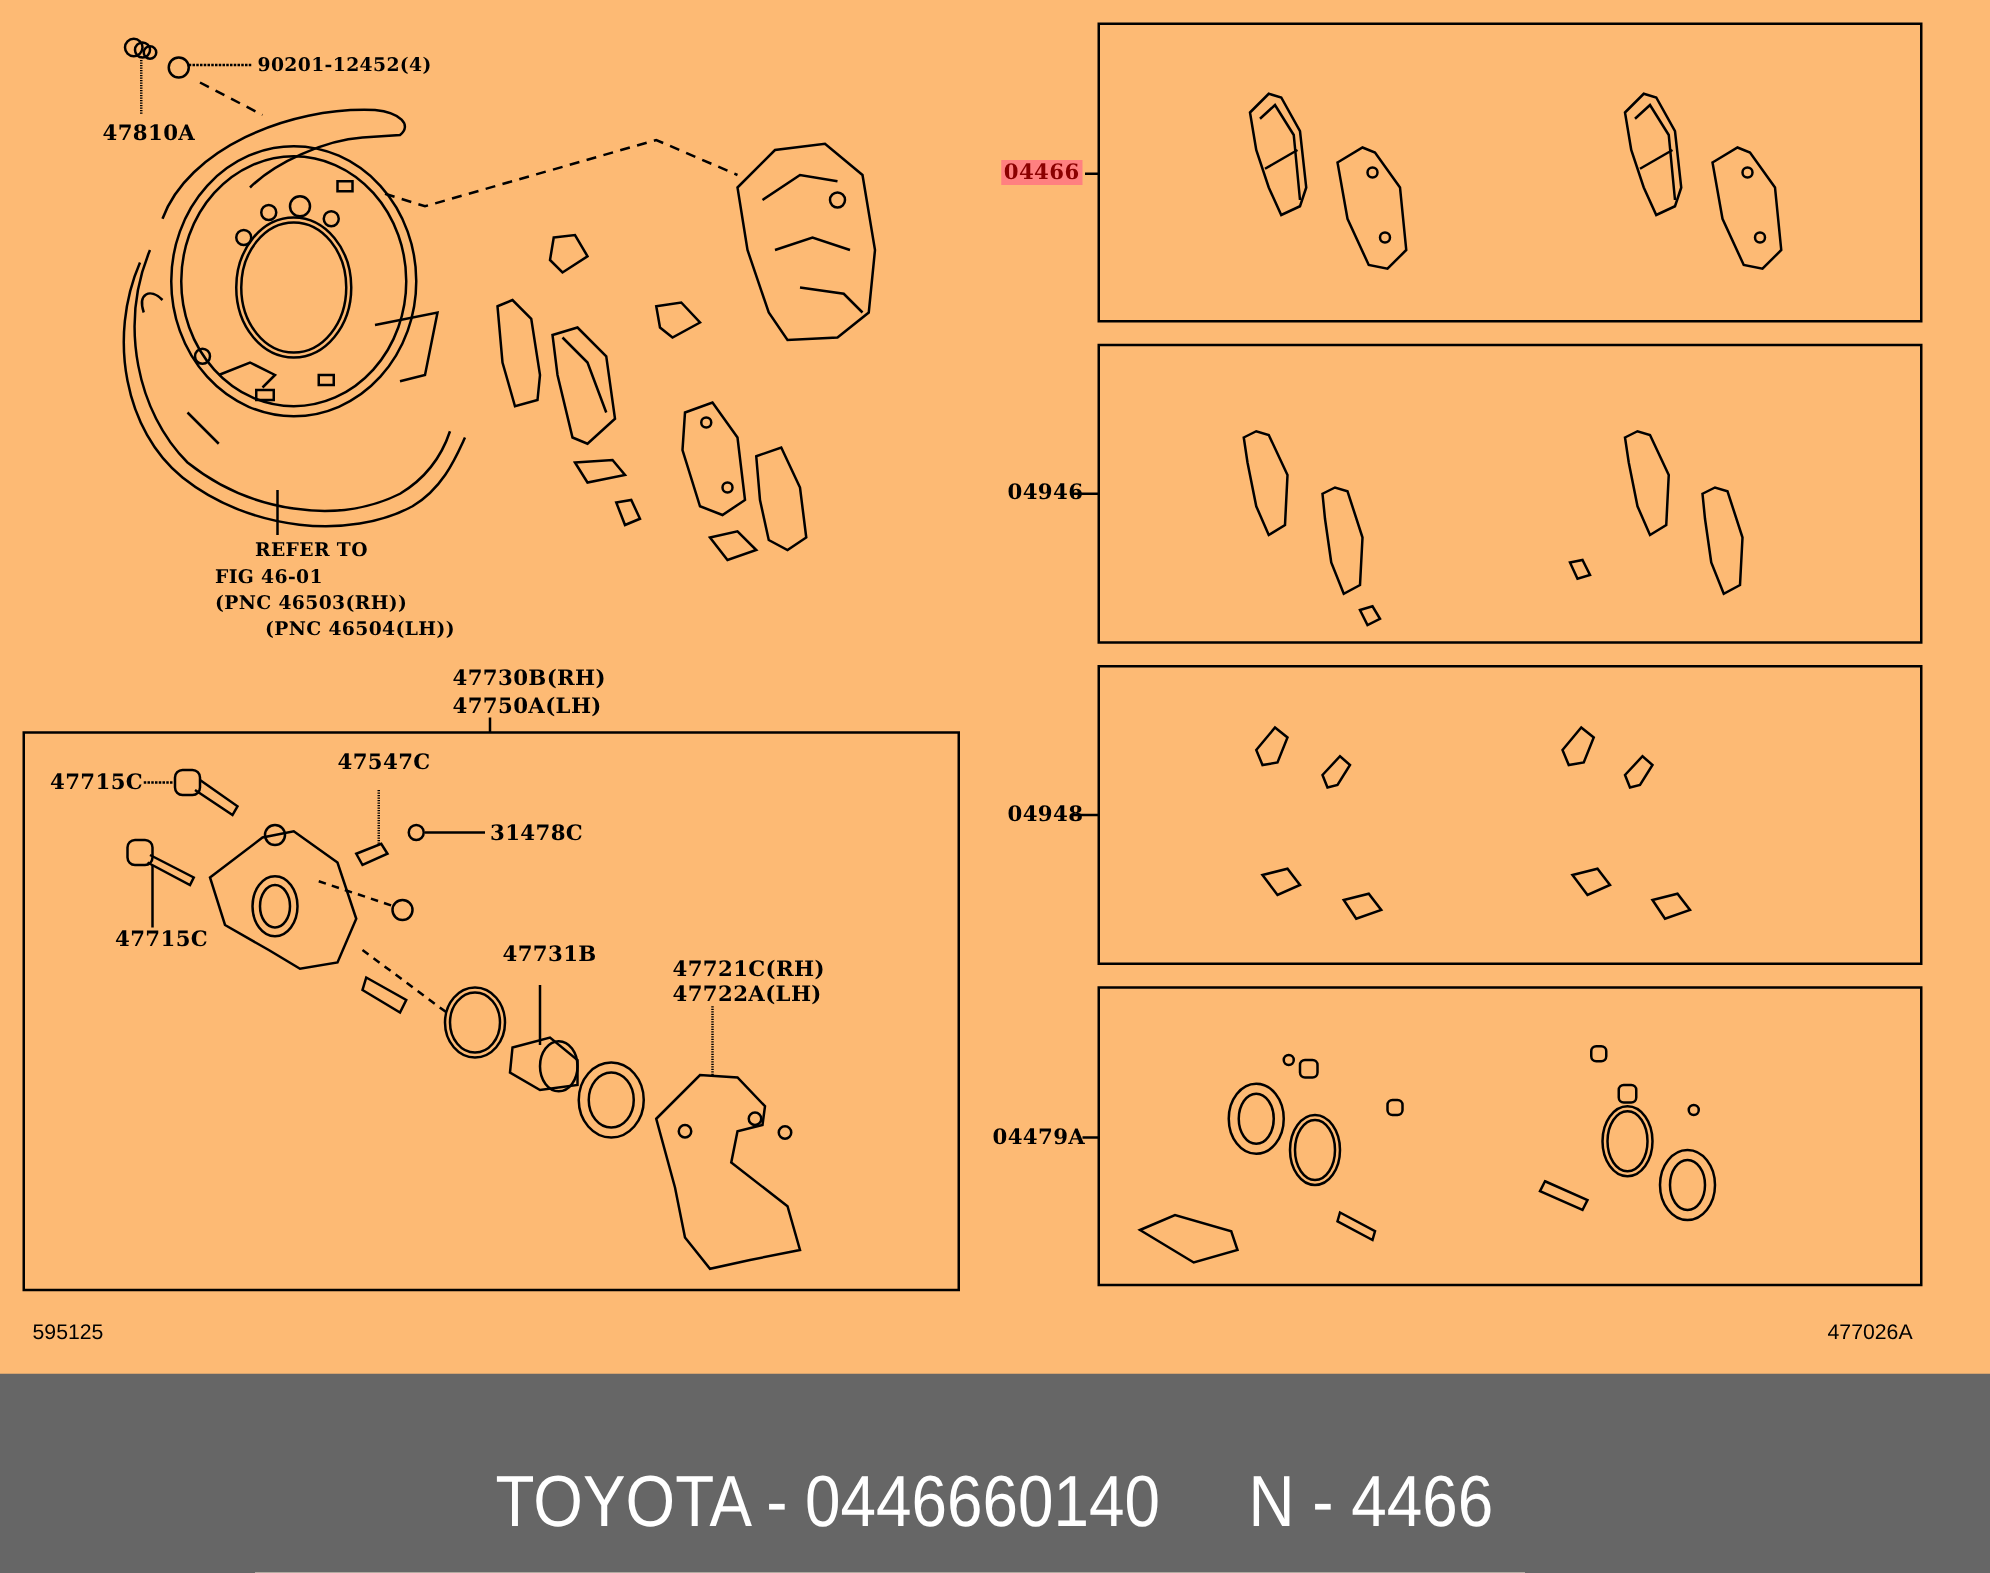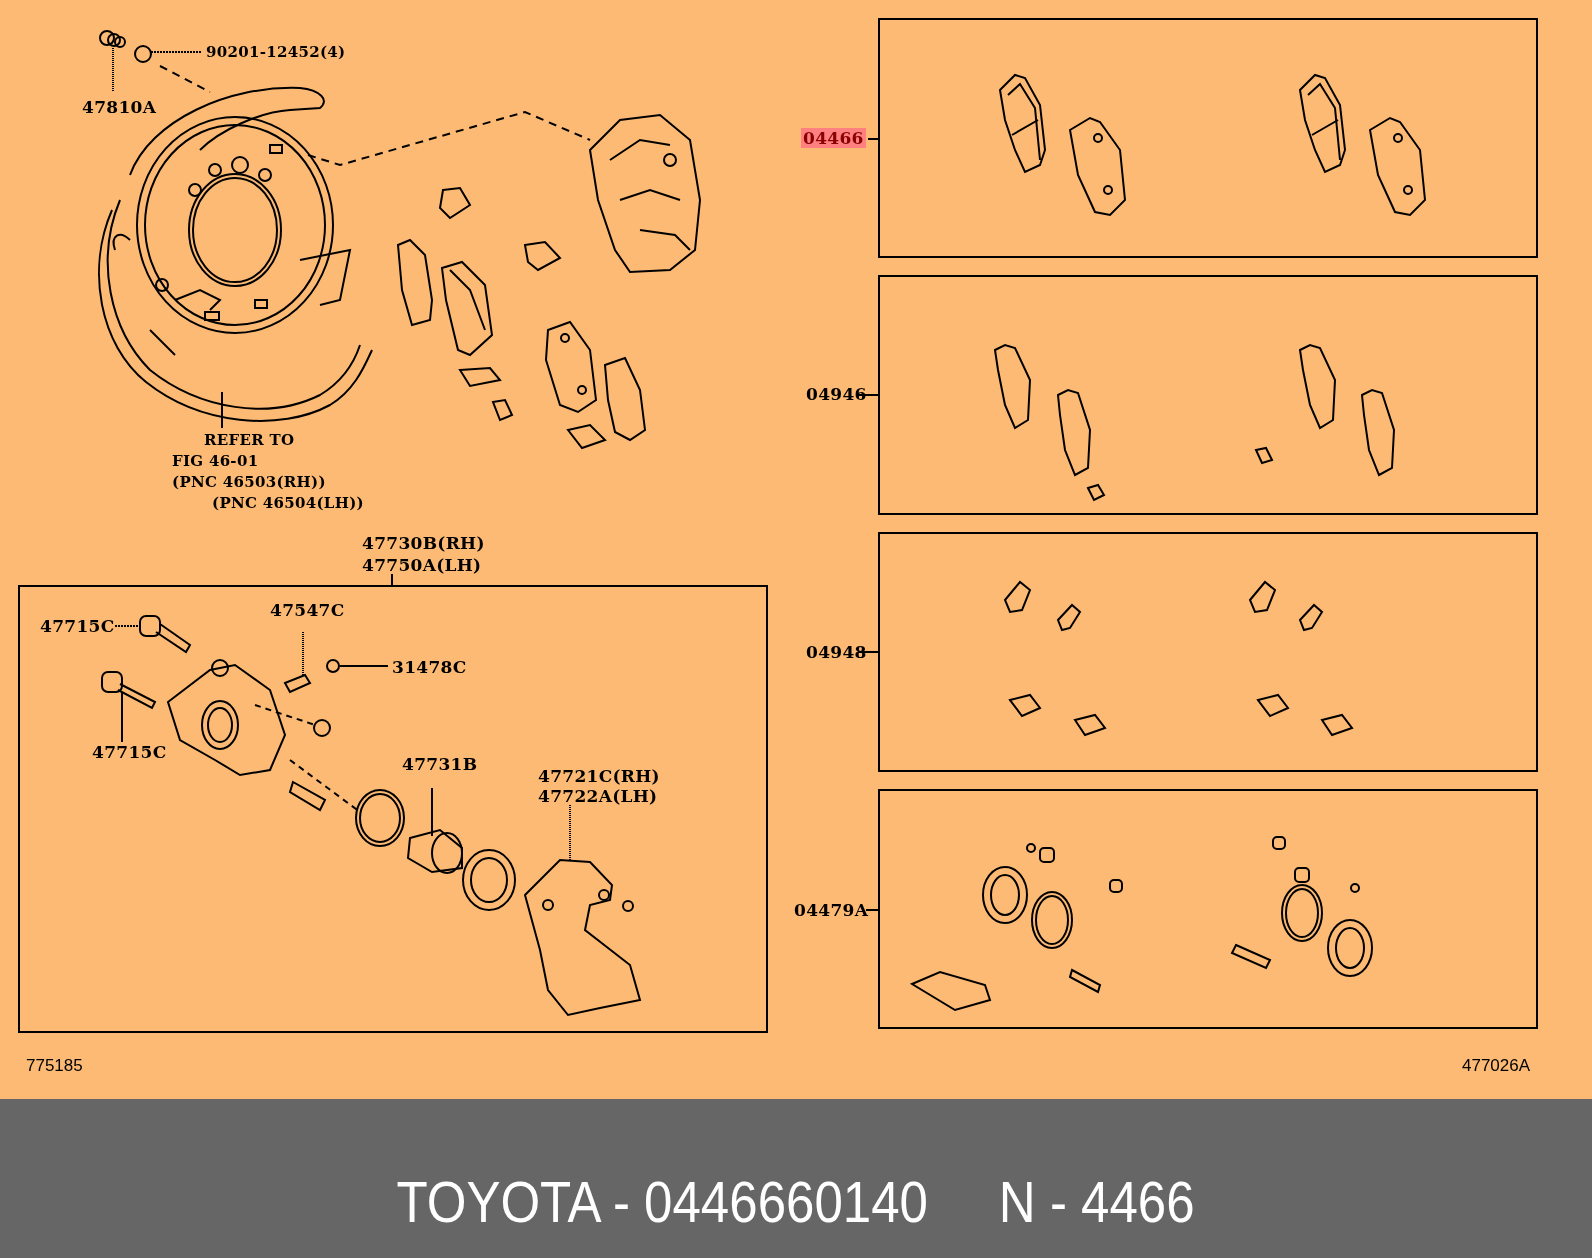--- a/index.html
+++ b/index.html
@@ -217,19 +217,19 @@
   <div class="lbl" style="left:92px; top:742px;">47715C</div>
   <div class="lbl" style="left:402px; top:754px;">47731B</div>
   <div class="lbl" style="left:538px; top:766px;">47721C(RH)</div>
   <div class="lbl" style="left:538px; top:786px;">47722A(LH)</div>
 
   <div class="lbl hl" style="left:801px; top:128px;">04466</div>
   <div class="lbl" style="left:806px; top:384px;">04946</div>
   <div class="lbl" style="left:806px; top:642px;">04948</div>
   <div class="lbl" style="left:794px; top:900px;">04479A</div>
 
-  <div class="code" style="left:26px; top:1056px;">775185</div>
+  <div class="code" style="left:26px; top:1056px;">595125</div>
   <div class="code" style="left:1462px; top:1056px;">477026A</div>
 </div>
 
 <div class="footer">
   <span class="footer-text">TOYOTA - 0446660140     N - 4466</span>
 </div>
 
 </body></html>

